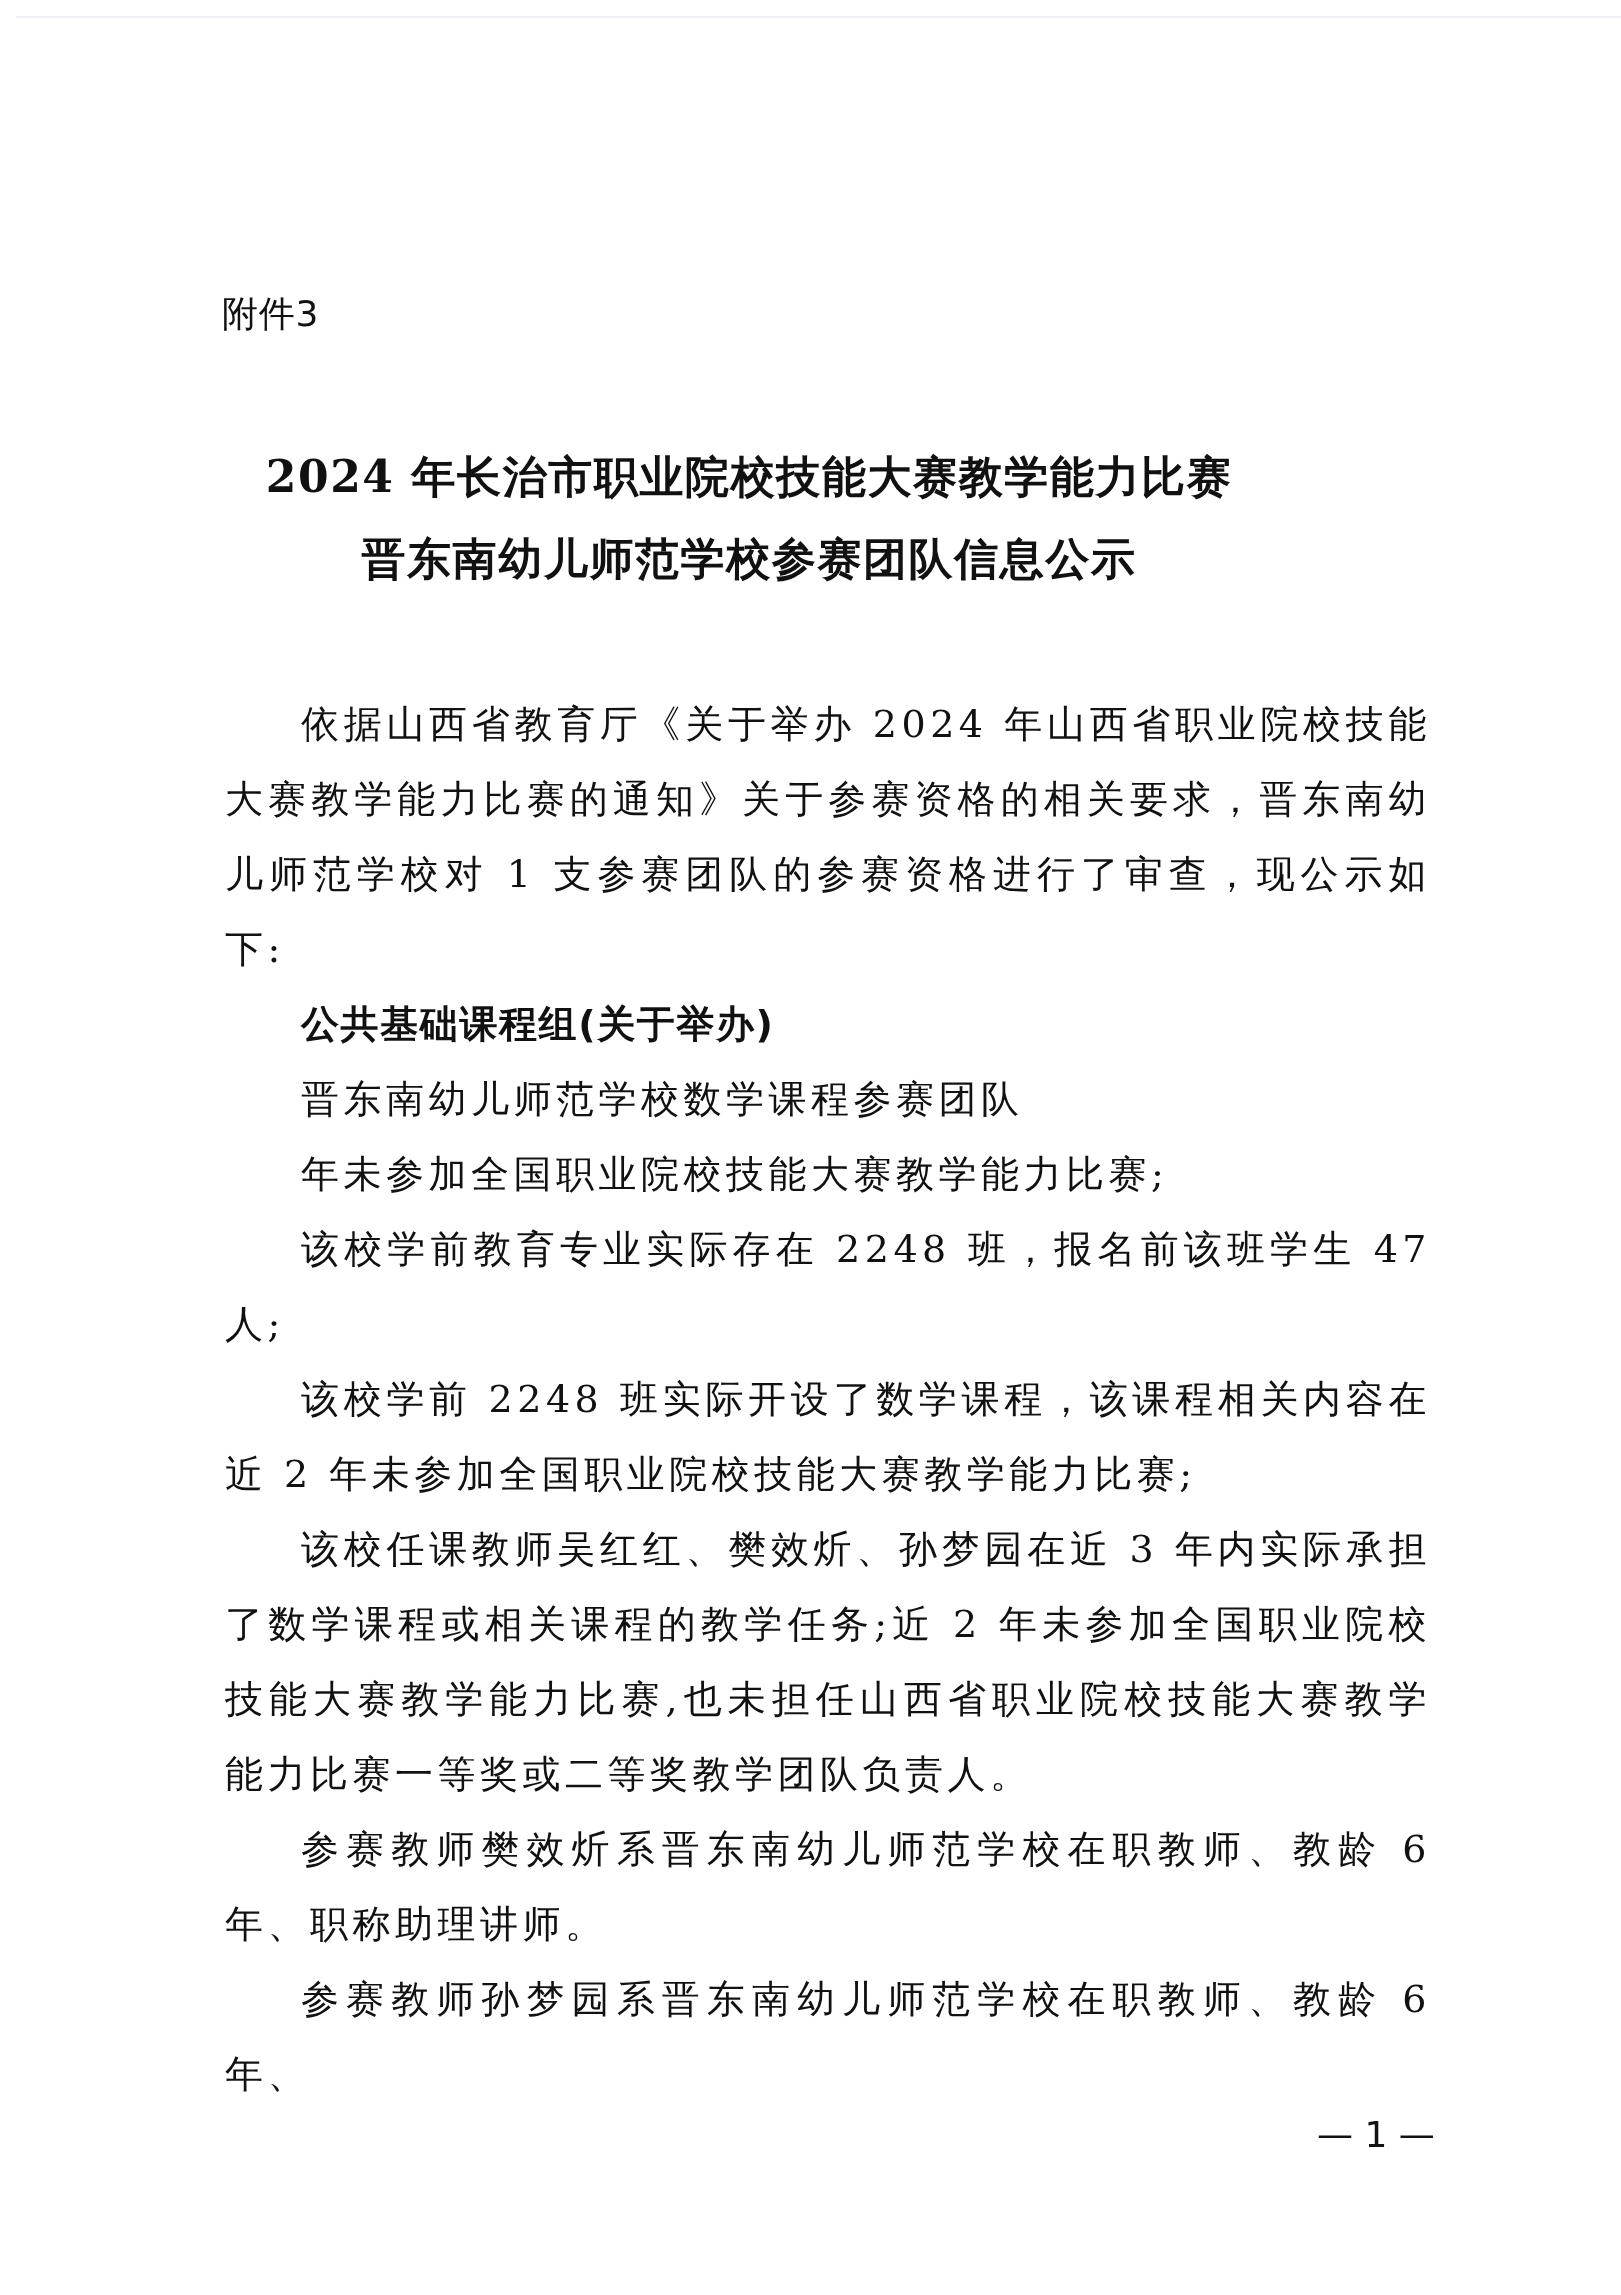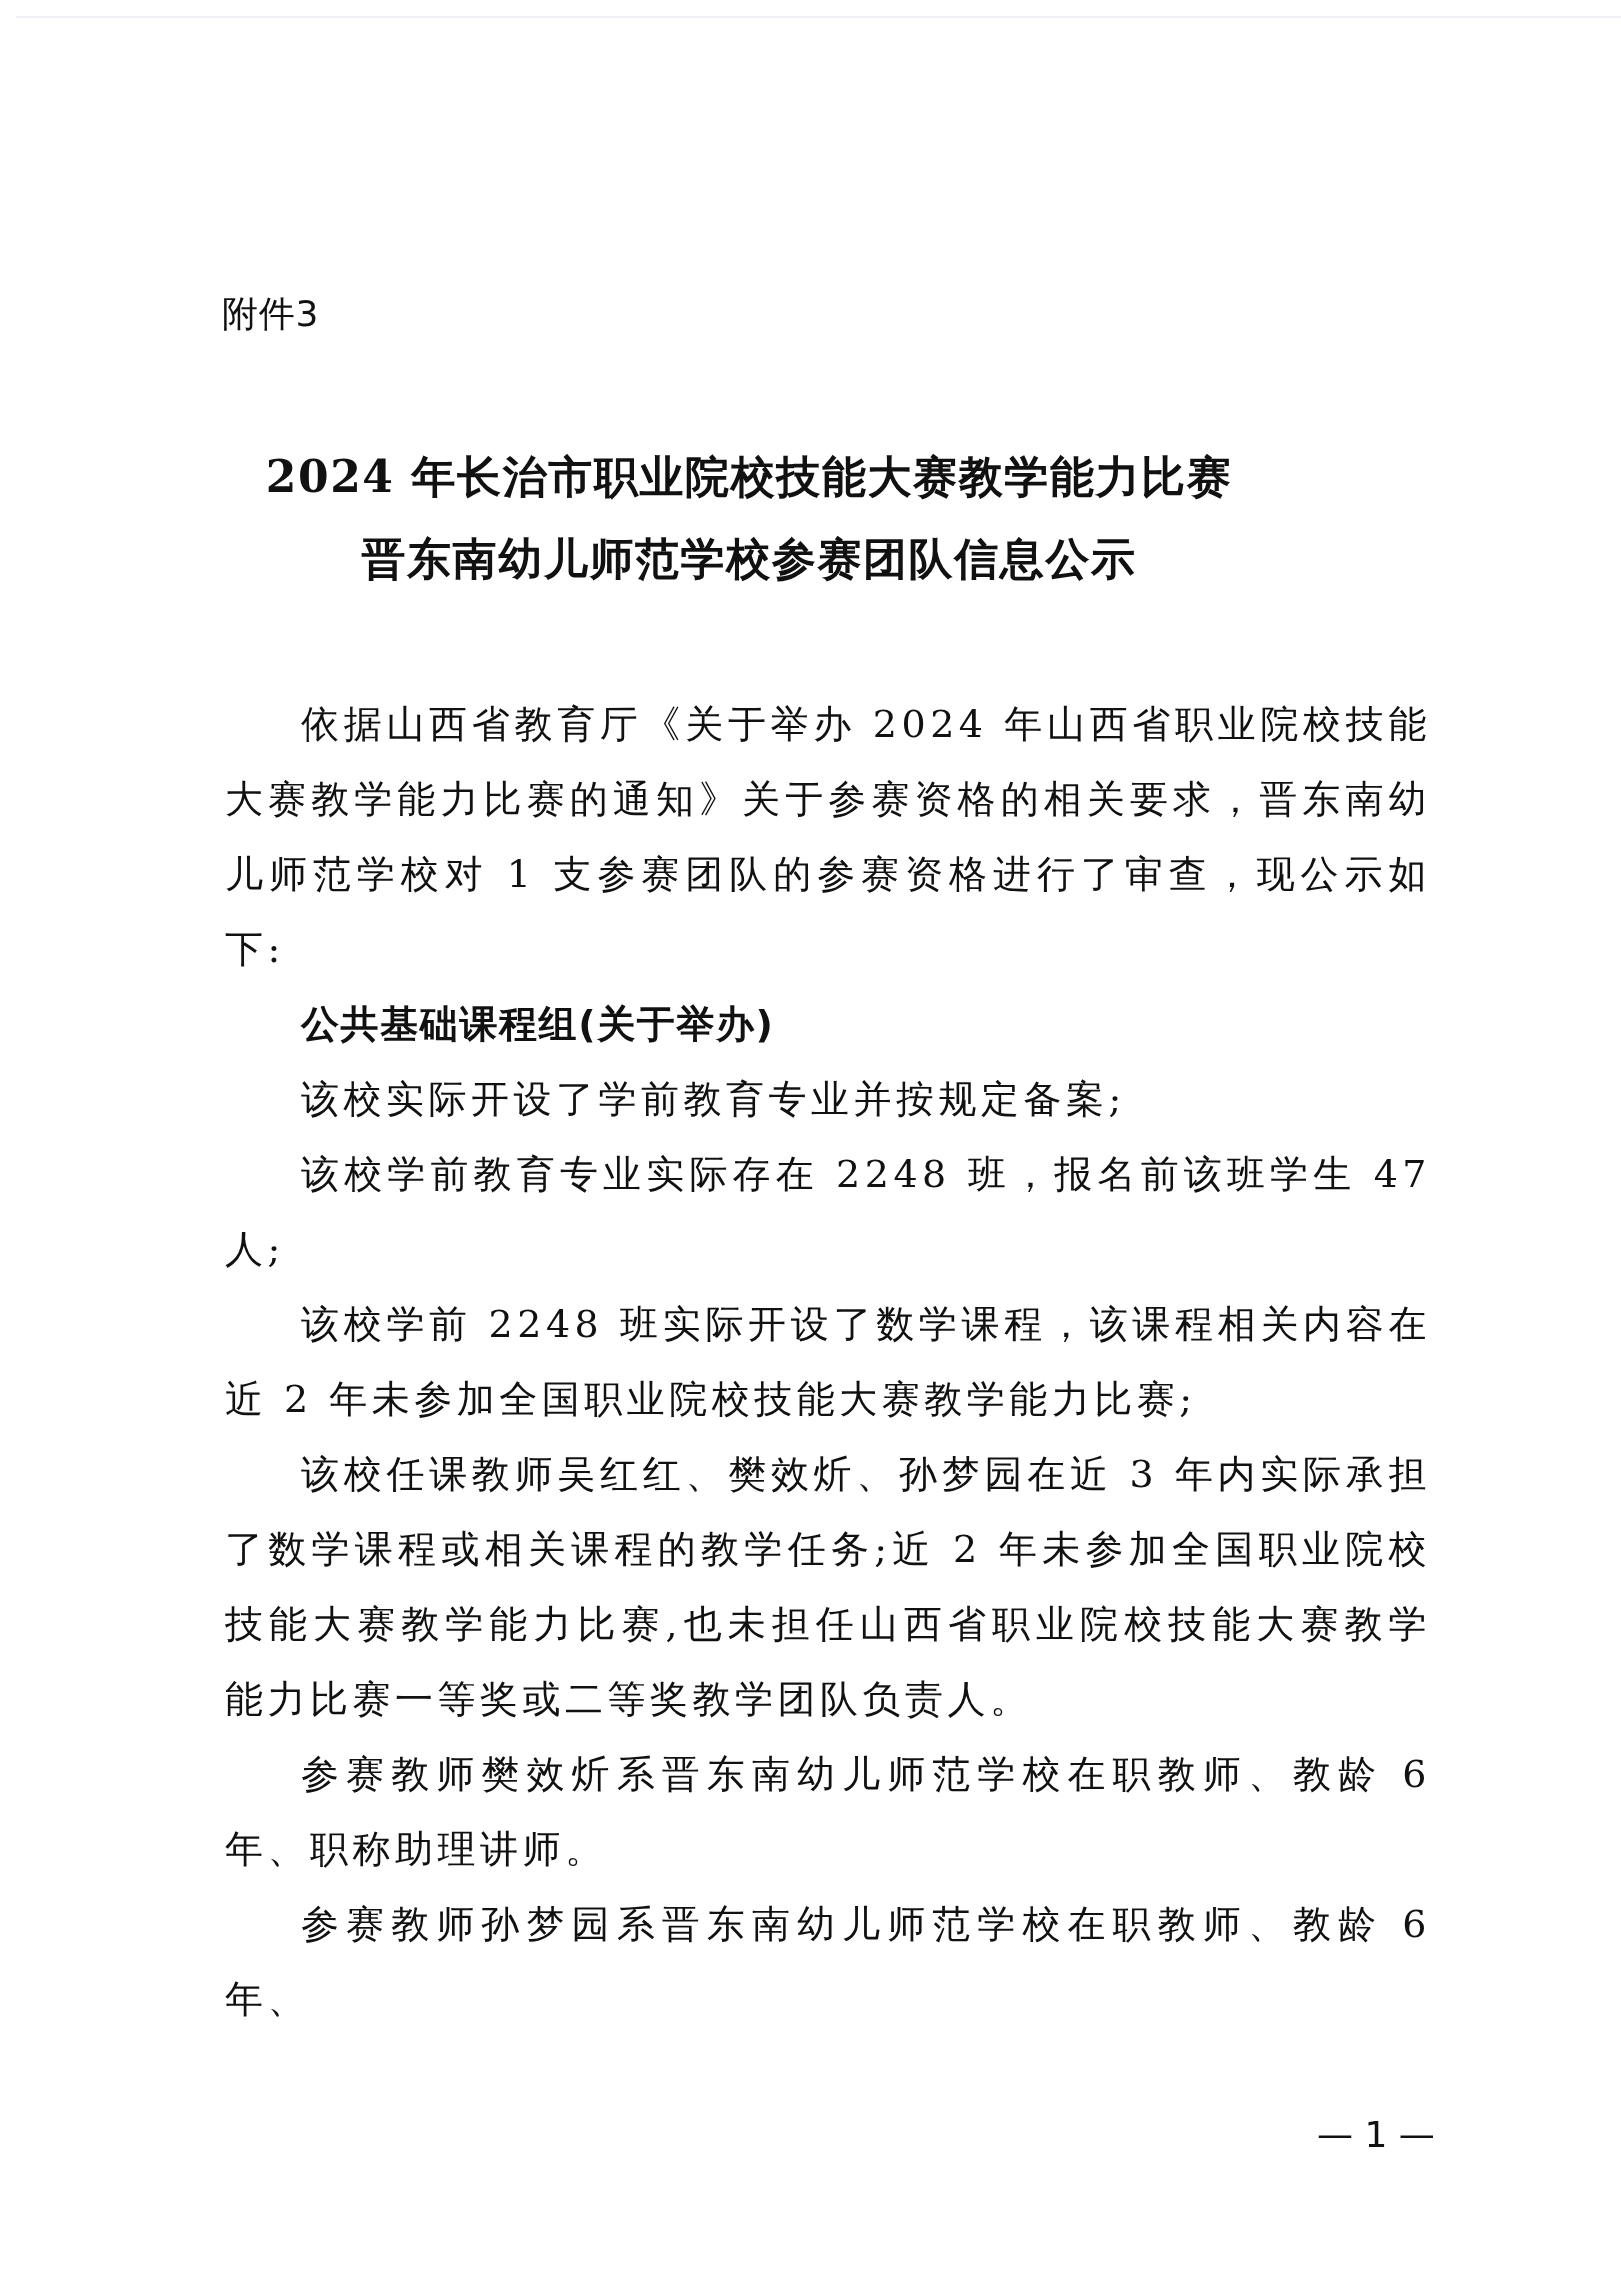--- a/index.html
+++ b/index.html
@@ -51,21 +51,22 @@
 <div class="scan-edge"></div>
 
 <div class="attach">附件3</div>
 
 <div class="title t1">2024 年长治市职业院校技能大赛教学能力比赛</div>
 <div class="title t2">晋东南幼儿师范学校参赛团队信息公示</div>
 
 <div class="body">
   <p class="indent">依据山西省教育厅《关于举办 2024 年山西省职业院校技能大赛教学能力比赛的通知》关于参赛资格的相关要求，晋东南幼儿师范学校对 1 支参赛团队的参赛资格进行了审查，现公示如下:</p>
   <p class="indent bold">公共基础课程组(关于举办)</p>
-  <p class="indent">该校实际开设了学前教育专业并按规定备案;</p>
+  <p class="indent">晋东南幼儿师范学校数学课程参赛团队</p>
+  <p class="indent">年未参加全国职业院校技能大赛教学能力比赛;</p>
   <p class="indent">该校学前教育专业实际存在 2248 班，报名前该班学生 47 人;</p>
   <p class="indent">该校学前 2248 班实际开设了数学课程，该课程相关内容在近 2 年未参加全国职业院校技能大赛教学能力比赛;</p>
   <p class="indent">该校任课教师吴红红、樊效炘、孙梦园在近 3 年内实际承担了数学课程或相关课程的教学任务;近 2 年未参加全国职业院校技能大赛教学能力比赛,也未担任山西省职业院校技能大赛教学能力比赛一等奖或二等奖教学团队负责人。</p>
   <p class="indent">参赛教师樊效炘系晋东南幼儿师范学校在职教师、教龄 6 年、职称助理讲师。</p>
   <p class="indent">参赛教师孙梦园系晋东南幼儿师范学校在职教师、教龄 6 年、</p>
 </div>
 
 <div class="page-num">— 1 —</div>
 
 

